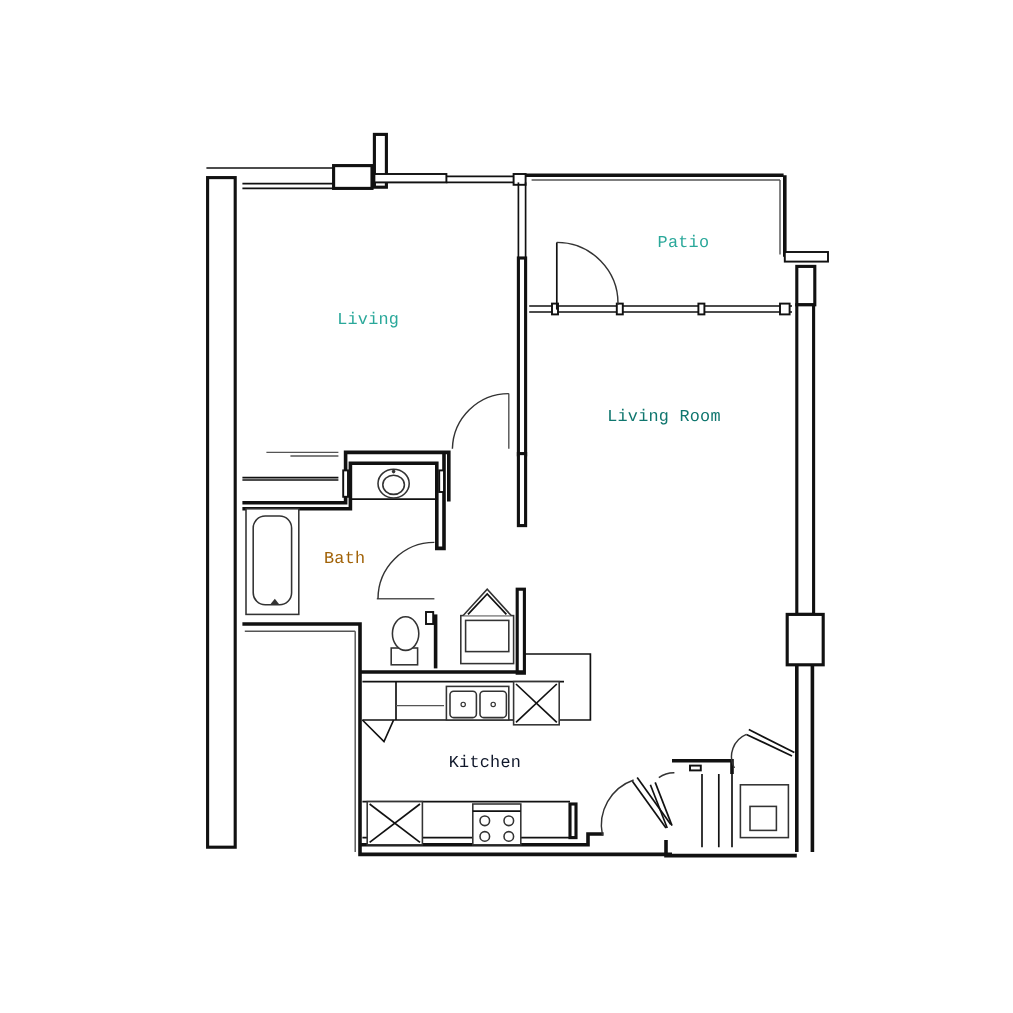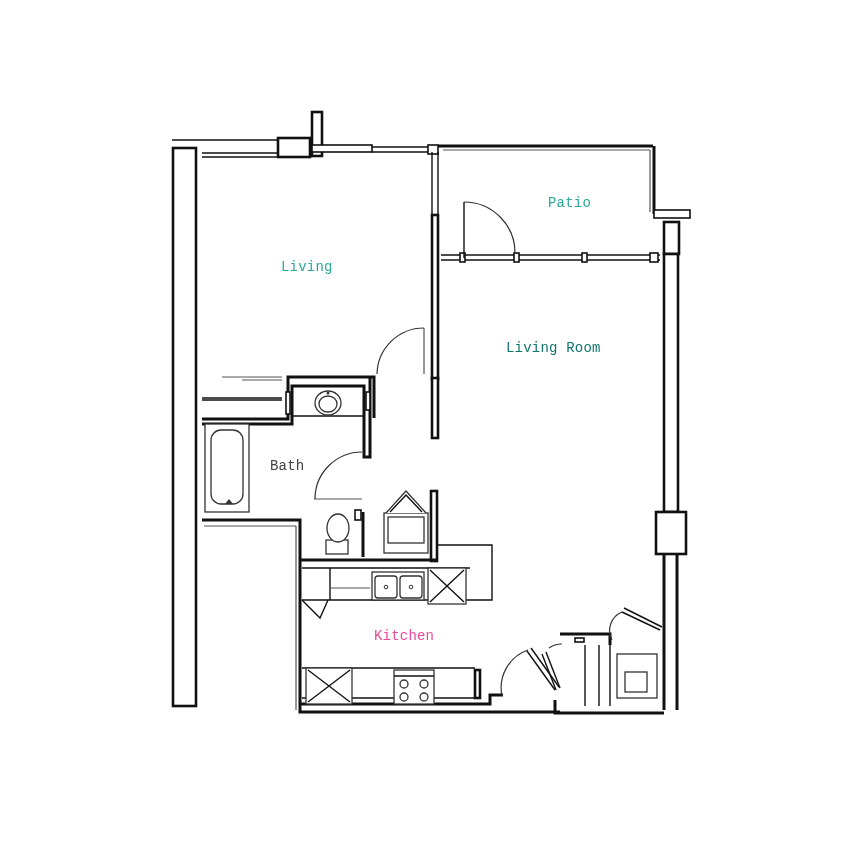--- a/index.html
+++ b/index.html
@@ -183,14 +183,14 @@
     <rect class="fix" x="625" y="672" width="22" height="20"></rect>
     <line class="ln" x1="622" y1="612" x2="660" y2="630"></line>
     <line class="ln" x1="624" y1="608" x2="662" y2="627"></line>
     <path class="arc" d="M612 640 A20 20 0 0 1 622 612"></path>
   </g>
 </svg>
 
 <div class="room-label" style="left:281px; top:259px; color:#2aa89a;">Living</div>
 <div class="room-label" style="left:548px; top:195px; color:#2aa89a;">Patio</div>
 <div class="room-label" style="left:506px; top:340px; color:#0f766e;">Living Room</div>
-<div class="room-label" style="left:270px; top:458px; color:#404040;">Bath</div>
-<div class="room-label" style="left:374px; top:628px; color:#ec4899;">Kitchen</div>
+<div class="room-label" style="left:270px; top:458px; color:#a16207;">Bath</div>
+<div class="room-label" style="left:374px; top:628px; color:#0f172a;">Kitchen</div>
 
 </body></html>

